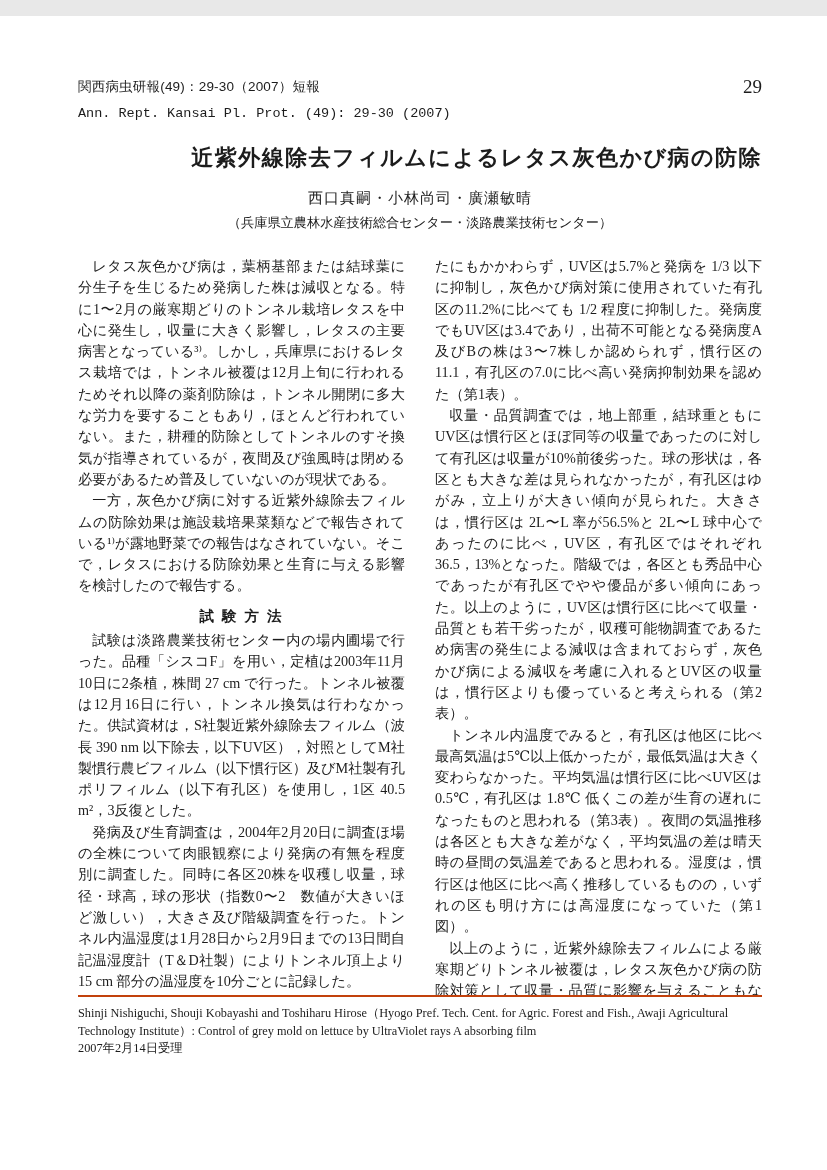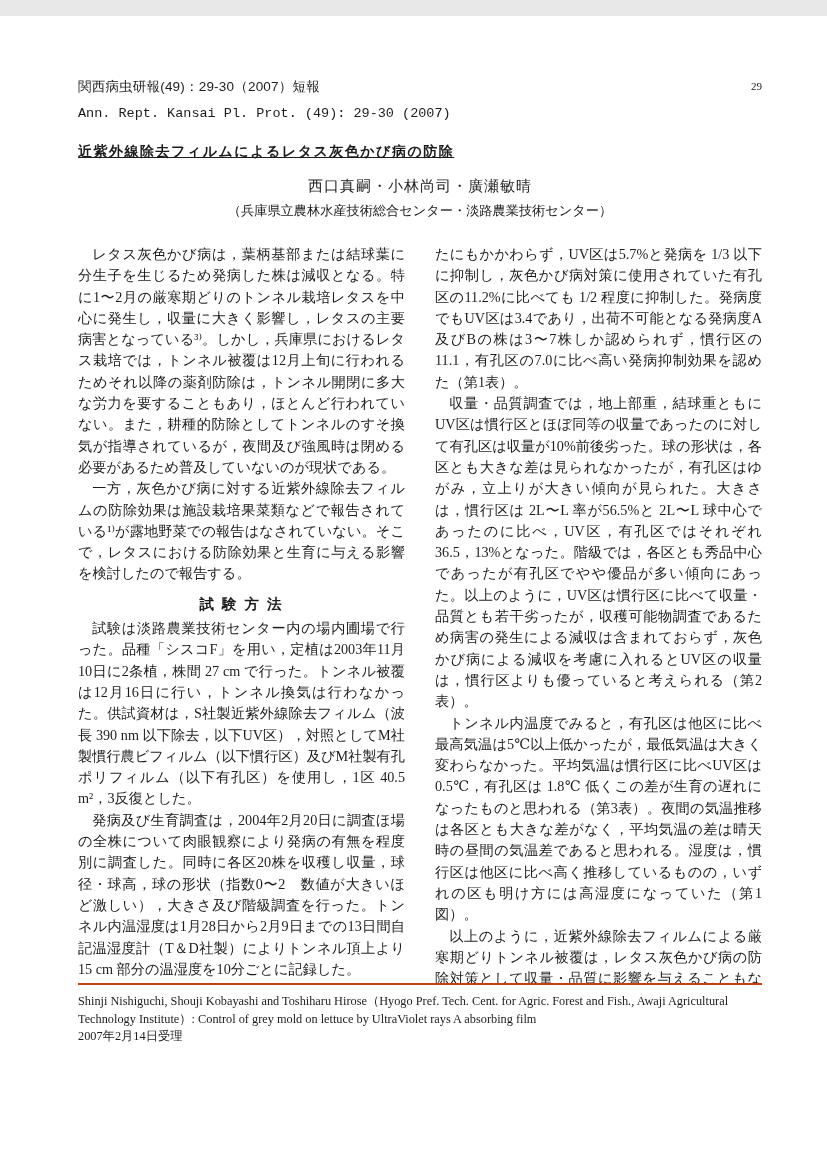--- a/index.html
+++ b/index.html
@@ -10,24 +10,24 @@
     font-family:"Liberation Serif","DejaVu Serif",serif;
     color:#1c1c1c;
     overflow:hidden;
   }
   
   .header { display:flex; justify-content:space-between; align-items:flex-start; }
   .header-left { font-size:13.5px; line-height:27px;
     font-family:"Liberation Sans","DejaVu Sans",sans-serif; }
   .header-jp { letter-spacing:0.2px; }
   .header-en { font-family:Liberation Mono, monospace; }
-  .page-number { font-size:11px; line-height:27px; }
+  .page-number { font-size:19px; line-height:27px; }
   
-  .paper-title { text-align:left; margin-top:16px;
-    font-size:14px; font-weight:600; letter-spacing:1.5px;text-decoration:underline; }
+  .paper-title { text-align:right; margin-top:16px;
+    font-size:22px; font-weight:600; letter-spacing:1.5px; }
   .paper-authors { text-align:center; margin-top:16px;
     font-size:15px; letter-spacing:1px; }
   .paper-affiliation { text-align:center; margin-top:6px; font-size:13.2px; }
   
   .columns { display:flex; gap:30px; margin-top:24px;
     height:739px; overflow:hidden; }
   .col { flex:1; min-width:0; }
   .para { margin:0; font-size:14.2px; line-height:21.3px;
     text-align:justify; text-indent:1em; }
   .para-cont { text-indent:0; }

